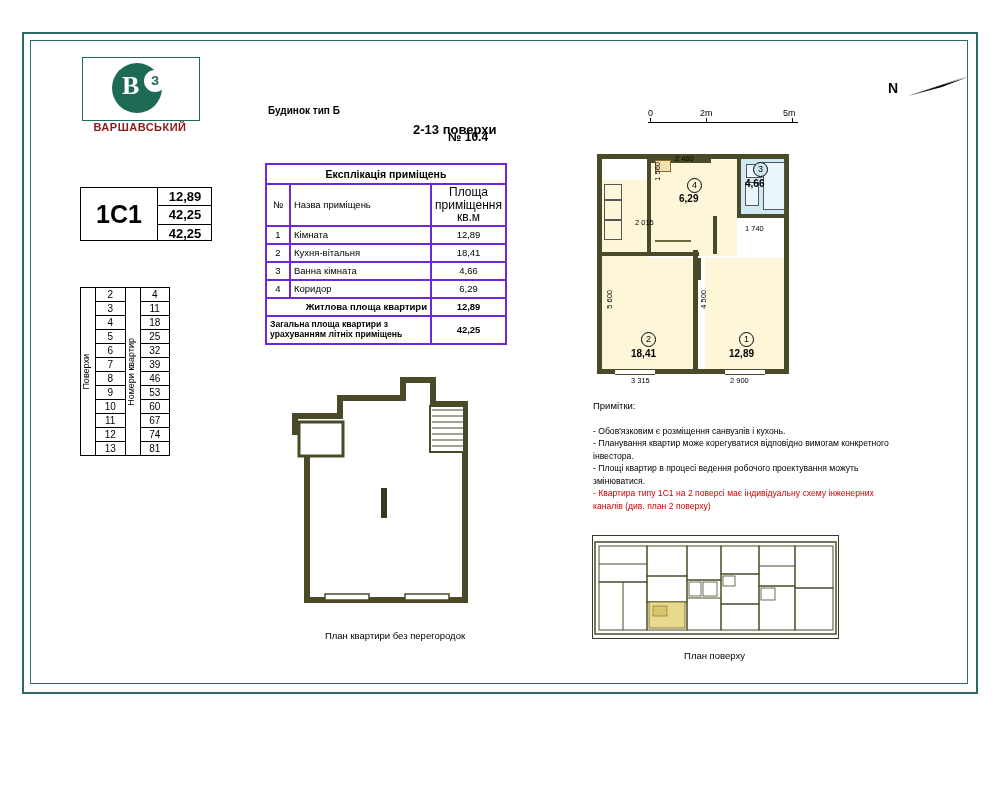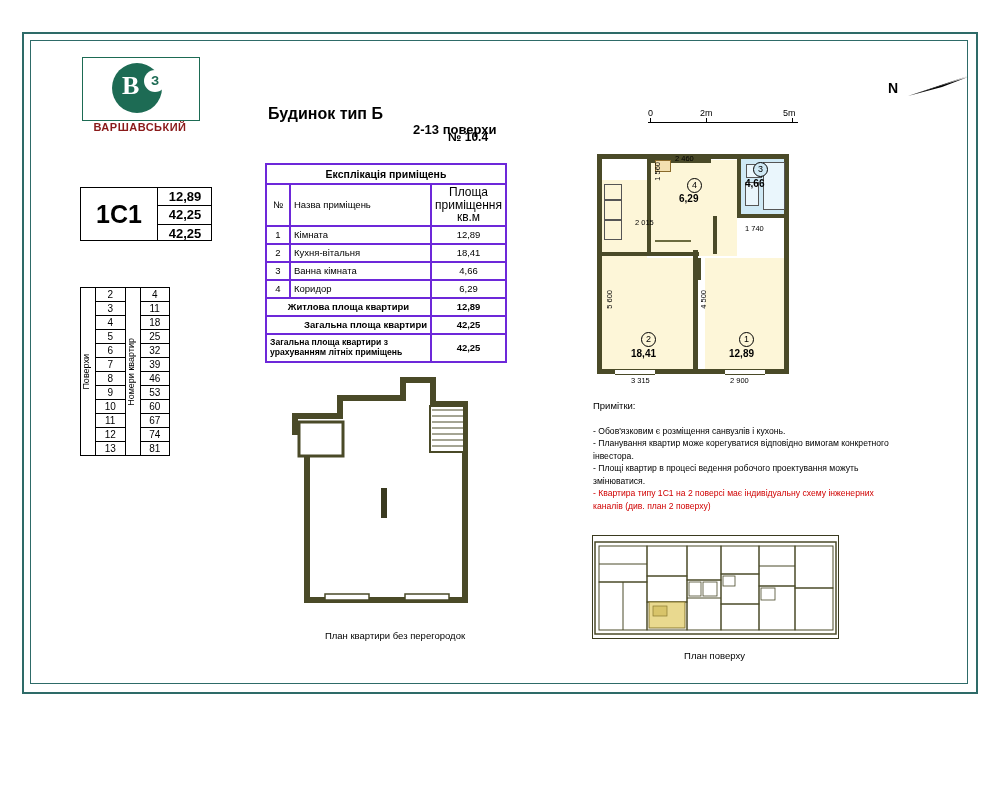--- a/index.html
+++ b/index.html
@@ -23,21 +23,21 @@
   .code-right div{height:17.3px;line-height:17.3px;text-align:center;font-size:13px;font-weight:bold;}
   .code-right div+div{border-top:1px solid #000;}
 
   
   .floors{position:absolute;left:80px;top:287px;width:90px;border-collapse:collapse;}
   .floors td{border:1px solid #000;font-size:10px;text-align:center;height:13px;padding:0;}
   .floors td.vert{width:14px;font-size:9px;}
   .floors .rot{writing-mode:vertical-rl;transform:rotate(180deg);white-space:nowrap;font-size:9px;}
 
   
-  .t-house{position:absolute;left:268px;top:105px;font-size:16px;font-weight:bold;}
+  .t-house{position:absolute;left:268px;top:105px;font-size:10px;font-weight:bold;}
   .t-num{position:absolute;left:448px;top:105px;font-size:12px;font-weight:bold;margin-top:25px;}
   .t-floors{position:absolute;left:413px;top:122px;font-size:13px;font-weight:bold;}
 
   
   .exp{position:absolute;left:265px;top:163px;width:242px;border-collapse:collapse;background:#fff;}
   .exp td,.exp th{border:2px solid #6d28d9;font-size:9.5px;padding:1px 3px;}
   .exp .hdr{text-align:center;font-weight:bold;font-size:10.5px;height:16px;}
   .exp .c-num{width:16px;text-align:center;}
   .exp .c-area{width:62px;text-align:center;}
   .exp .sub{text-align:center;font-size:12px;line-height:1.05;}
@@ -195,26 +195,22 @@
       <td class="c-num">3</td>
       <td>Ванна кімната</td>
       <td class="c-area">4,66</td>
     </tr>
     <tr class="row">
       <td class="c-num">4</td>
       <td>Коридор</td>
       <td class="c-area">6,29</td>
     </tr>
     <tr class="row">
-      <td class="bold" colspan="2" style="text-align:center">Житлова площа квартири</td>
+      <td class="bold" colspan="2" style="text-align:right">Житлова площа квартири</td>
       <td class="c-area bold">12,89</td>
-    </tr>
-    <tr class="row">
-      <td class="bold" colspan="2" style="text-align:right">Загальна площа квартири</td>
-      <td class="c-area bold">42,25</td>
     </tr>
     <tr>
       <td class="bold" colspan="2" style="text-align:left;height:24px;font-size:8.6px;line-height:1.15">Загальна площа квартири з урахуванням літніх приміщень</td>
       <td class="c-area bold">42,25</td>
     </tr>
   </tbody>
     </table>
 
   <div class="compass">
     <div class="n">N</div>

